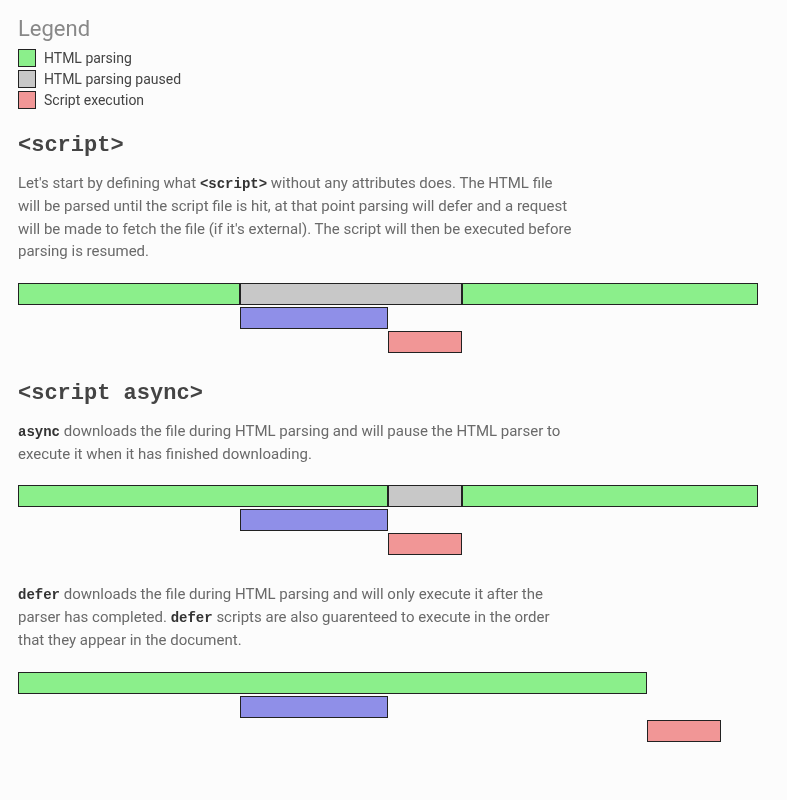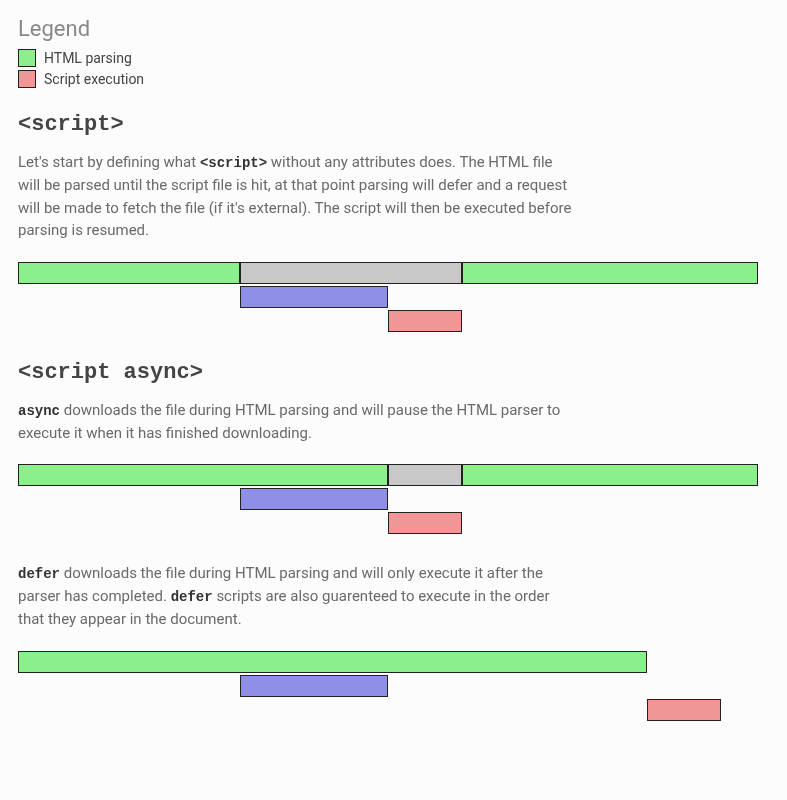--- a/index.html
+++ b/index.html
@@ -71,20 +71,24 @@
 <body>
 
 <div>
   <div class="legend-title">Legend</div>
   <div class="legend-items" id="legend-items">
       <div class="legend-item">
         <span class="swatch" style="background: rgb(139, 239, 139);"></span>
         <span>HTML parsing</span>
       </div>
       <div class="legend-item">
+        <span class="swatch" style="background: rgb(200, 200, 200);"></span>
+        <span>HTML parsing paused</span>
+      </div>
+      <div class="legend-item">
         <span class="swatch" style="background: rgb(241, 150, 150);"></span>
         <span>Script execution</span>
       </div>
     </div>
 </div>
 
 <div id="sections">
     <div class="section">
       <div class="section-heading">&lt;script&gt;</div>
       <div class="section-para"><span>Let's start by defining what </span><span class="code-inline">&lt;script&gt;</span><span> without any attributes does. The HTML file will be parsed until the script file is hit, at that point parsing will defer and a request will be made to fetch the file (if it's external). The script will then be executed before parsing is resumed.</span></div>

